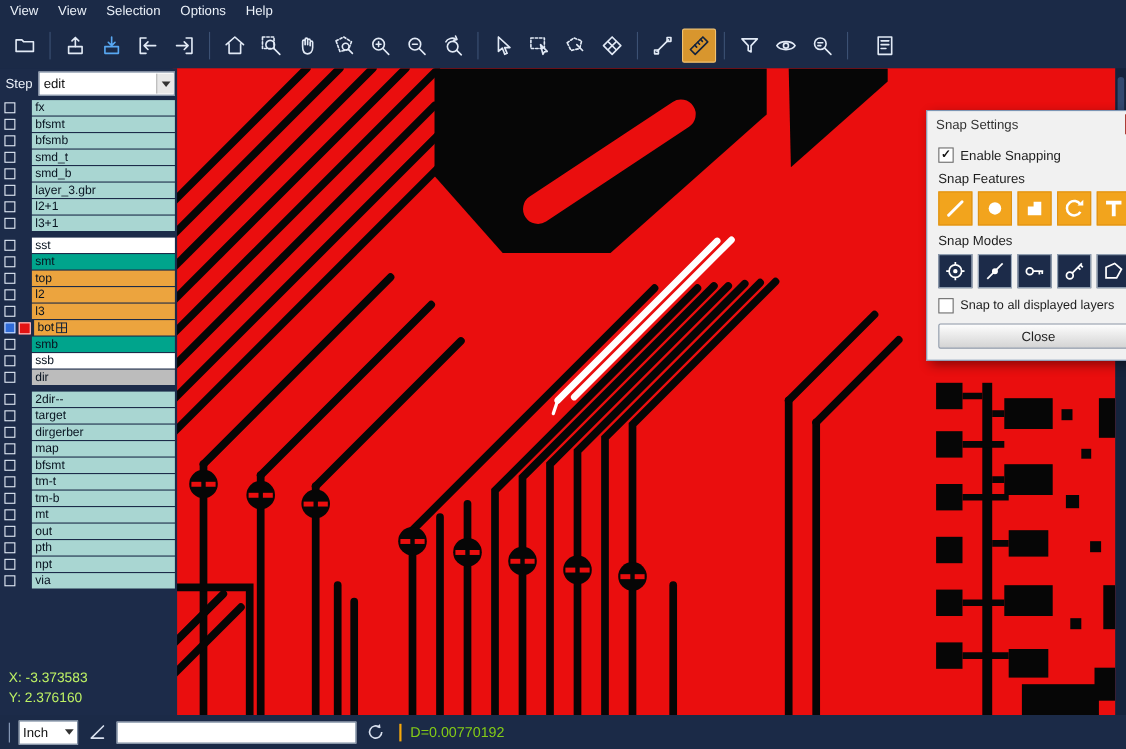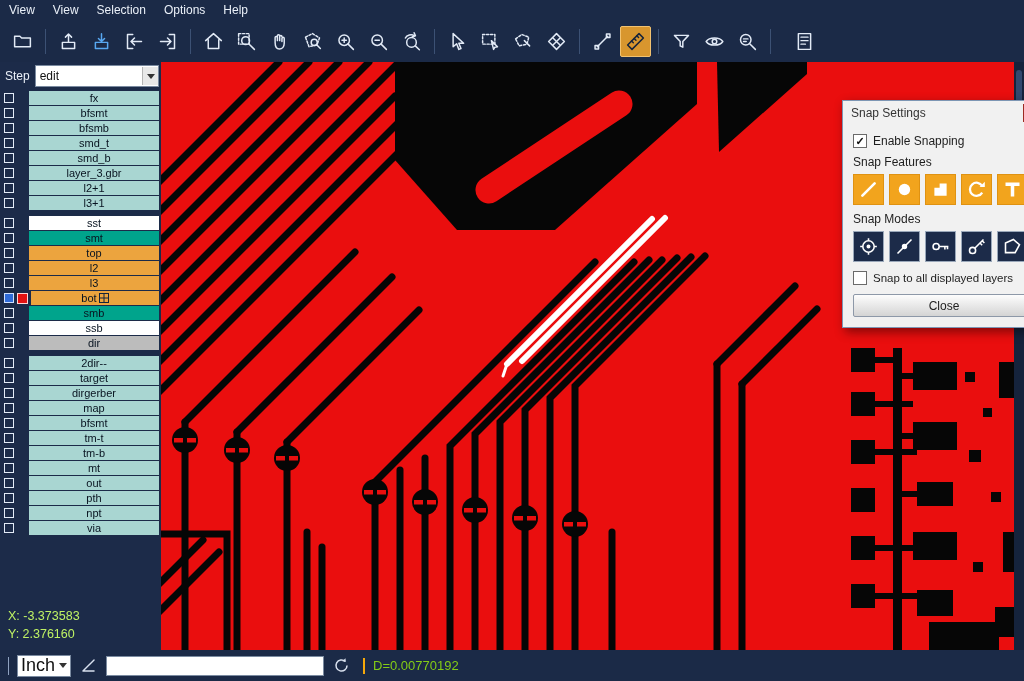--- a/index.html
+++ b/index.html
@@ -26,21 +26,21 @@
   .dd-btn{width:15px;height:18px;background:#e8e8e8;border-left:1px solid #b5b5b5;display:flex;
           align-items:center;justify-content:center}
   .tri{width:0;height:0;border-left:4px solid transparent;border-right:4px solid transparent;border-top:5px solid #333}
   .layers{margin-top:1px}
   .layer-row{height:14px;margin-bottom:1px;display:flex;align-items:center}
   .cb{width:8px;height:8px;border:1px solid #e3ebf7;margin-left:4px;flex:none}
   .cb.sel{background:#2f6bd8;border-color:#cfe0ff}
   .swatch{width:9px;height:9px;margin-left:3px;flex:none;visibility:hidden}
   .swatch.on{visibility:visible;border:1px solid #ffd4d4}
   .band{flex:1;height:14px;margin-left:3px;margin-right:2px;display:flex;align-items:center;
-        justify-content:center;font-size:11px;color:#081320;padding:0 3px;overflow:hidden;white-space:nowrap}
+        justify-content:flex-start;font-size:11px;color:#081320;padding:0 3px;overflow:hidden;white-space:nowrap}
   .band.cyan{background:#a9d6d2}.band.green{background:#00a48c}.band.orange{background:#eca43e}
   .band.white{background:#ffffff}.band.gray{background:#bcbcbc}
   .layer-gap{height:5px}
   .gridico{display:flex;margin-left:2px}
   .coords{position:absolute;bottom:6px;left:8px;color:#bef264;font-size:12.5px;line-height:1.5}
   
   .canvas{position:absolute;left:157px;top:62px;right:10px;bottom:31px;background:#ea0e0e;overflow:hidden;z-index:1}
   .canvas svg{width:100%;height:100%;display:block}
   .vscroll{position:absolute;right:0;top:62px;width:10px;bottom:31px;background:#15233c;z-index:2}
   .vthumb{position:absolute;top:8px;left:2px;width:6px;height:72px;background:#32496f;border-radius:3px}
@@ -62,21 +62,21 @@
   .mbtn{width:31px;height:31px;background:#1c2b49;border:1px solid #9aa8ba;padding:0;display:flex;
         align-items:center;justify-content:center}
   .fbtn svg,.mbtn svg{width:21px;height:21px;display:block}
   .close-btn{margin-top:2px;width:100%;height:23px;background:linear-gradient(#fdfdfd,#d4d4d4);
              border:1px solid #8d98a8;border-radius:2px;font-size:12px;color:#222;font-family:inherit}
   
   .statusbar{position:absolute;left:0;right:0;bottom:0;height:31px;background:#1b2a47;display:flex;
              align-items:center;gap:8px;padding:0 8px;z-index:6;color:#dfe8f4}
   .sb-grip{width:1px;height:18px;background:#8fa2c0}
   .unit-select{width:46px;height:20px;background:#fff;border:1px solid #7a8aa0;display:flex;align-items:center;
-               justify-content:space-between;color:#111;font-size:18px;padding:0 3px}
+               justify-content:space-between;color:#111;font-size:12px;padding:0 3px}
   .sb-icon{display:flex;align-items:center}
   .sb-icon svg{width:19px;height:19px}
   .cmd-input{width:210px;height:18px;background:#fff;border:1px solid #7a8aa0;font-size:12px;
              font-family:inherit;padding:0 3px}
   .sb-div-orange{width:2px;height:16px;background:#f6a80a;margin-left:4px}
   .distance{color:#84cc16;font-size:13px}
 </style>
 </head>
 <body>
 

